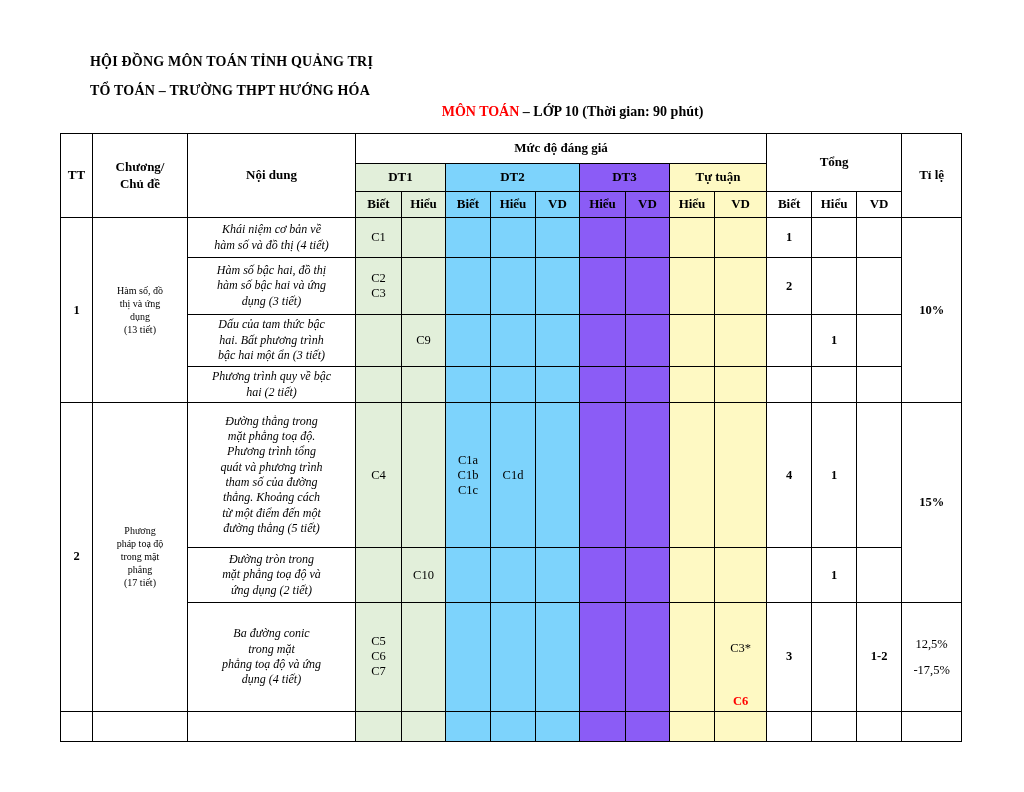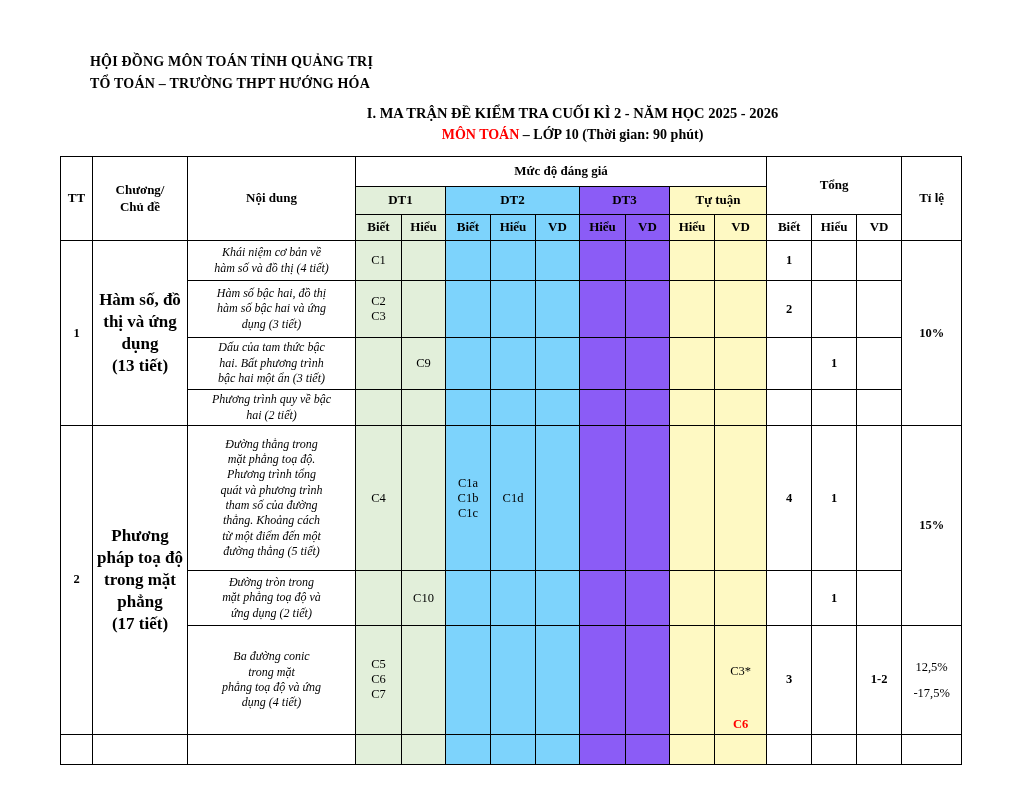--- a/index.html
+++ b/index.html
@@ -5,59 +5,58 @@
   * { margin:0; padding:0; box-sizing:border-box; }
   html,body { background:#ffffff; }
   body {
     width:1024px; height:792px;
     font-family:"Liberation Serif","DejaVu Serif",serif;
     color:#000;
     overflow:hidden;
   }
   .page { padding:54px 59px 16px 60px; }
   .org-line { font-weight:bold; font-size:14px; margin-left:30px; letter-spacing:.2px; }
-  .org-line + .org-line { margin-top:6px; }
+  .org-line + .org-line { margin-top:13px; }
   .title-wrap { margin-left:120px; text-align:center; }
   .doc-title { font-weight:bold; font-size:14.5px; margin-top:13px; }
   .doc-subtitle { font-weight:bold; font-size:14px; margin-top:5px; }
   .red { color:#ff0000; }
   .bold { font-weight:bold; }
 
   table.matrix {
     border-collapse:collapse; table-layout:fixed;
     width:901px; margin-top:13px;
   }
   .matrix th, .matrix td {
     border:1px solid #000;
     text-align:center; vertical-align:middle;
     font-size:12.5px; padding:1px 2px;
     white-space:pre-line;
     overflow:hidden;
   }
   .matrix thead th { font-weight:bold; font-size:13px; line-height:1.25;margin-top:23px; }
   td.nd { font-style:italic; font-size:12px; line-height:1.28; }
-  td.chude { font-weight:bold; font-size:17px; line-height:1.3; }
+  td.chude { font-weight:normal; font-size:10px; line-height:1.3; }
   td.b { font-weight:bold; }
   .bg-dt1 { background:#e2efda; }
   .bg-dt2 { background:#7dd3fc; }
   .bg-dt3 { background:#8b5cf6; }
   .bg-tl  { background:#fef9c3; }
   .blk { display:block; line-height:1.35;margin-top:36px; }
   .lh2 { line-height:2.1; }
 </style>
 </head>
 <body>
 
 <div class="page">
 
   <div class="doc-header">
     <div class="org-line">HỘI ĐỒNG MÔN TOÁN TỈNH QUẢNG TRỊ</div>
     <div class="org-line">TỔ TOÁN – TRƯỜNG THPT HƯỚNG HÓA</div>
     <div class="title-wrap">
-      <div class="doc-title">I. MA TRẬN ĐỀ KIỂM TRA CUỐI KÌ 2 - NĂM HỌC 2025 - 2026</div>
       <div class="doc-subtitle"><span class="red">MÔN TOÁN</span><span> – LỚP 10 (Thời gian: 90 phút)</span></div>
     </div>
   </div>
 
   <table class="matrix">
     <colgroup>
       <col style="width:32px">
         <col style="width:95px">
         <col style="width:168px">
       <col style="width:46px">

